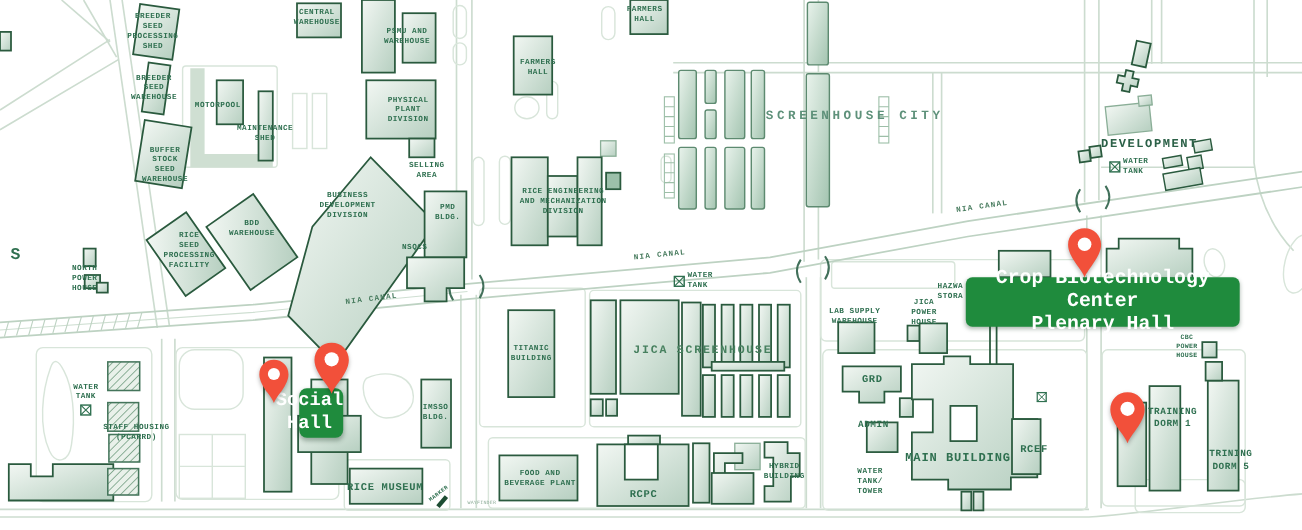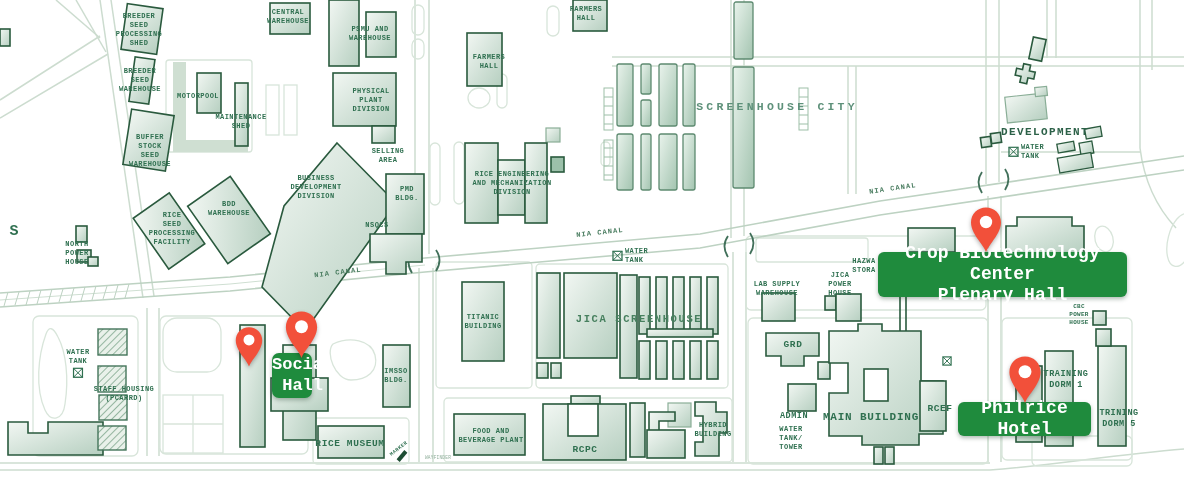--- a/index.html
+++ b/index.html
@@ -15,21 +15,21 @@
   .md2{font-size:9.5px;letter-spacing:.6px}
   .md3{font-size:8.5px;letter-spacing:.5px}
   .canal{font-size:7px;letter-spacing:1.1px;color:#4a7d60}
   .t6{font-size:6px;letter-spacing:.3px}
   .t4{font-size:4.5px;letter-spacing:.2px;color:#8fae9a;font-weight:400}
   .s-big{font-size:15px;letter-spacing:0}
   .wt{position:absolute;z-index:2;transform:translate(-50%,-50%);display:flex;align-items:center;gap:2px;
       font-weight:700;font-size:7px;line-height:1.25;letter-spacing:.4px;color:#2f7050;white-space:pre-line;text-align:left}
   .wt.vert{flex-direction:column;gap:1px;text-align:center}
   .callout{position:absolute;z-index:4;background:#1f8b3d;color:#ffffff;border-radius:7px;display:flex;
-           align-items:center;justify-content:flex-start;text-align:center;white-space:pre-line;font-weight:700;
+           align-items:center;justify-content:flex-end;text-align:center;white-space:pre-line;font-weight:700;
            box-shadow:0 2px 4px rgba(25,60,38,.35);line-height:1.18}
   .pin{position:absolute;z-index:5;filter:drop-shadow(0 2px 2px rgba(0,0,0,.3))}
   .pin svg{display:block;width:100%;height:100%}
 </style>
 </head>
 <body>
 
 <div class="map">
 
 <svg class="map-svg" width="1184" height="482" viewBox="0 0 1184 482">
@@ -341,21 +341,21 @@
 <div class="lbl" style="left:396px;top:376px">IMSSO
 BLDG.</div>
 <div class="lbl md2" style="left:350px;top:444px">RICE MUSEUM</div>
 <div class="lbl" style="left:399px;top:449px;font-size:5px;transform:translate(-50%,-50%) rotate(-38deg)">MARKER</div>
 <div class="lbl" style="left:491px;top:436px">FOOD AND
 BEVERAGE PLANT</div>
 <div class="lbl md2" style="left:585px;top:450px">RCPC</div>
 <div class="lbl" style="left:713px;top:430px">HYBRID
 BUILDING</div>
 <div class="lbl md2" style="left:793px;top:345px">GRD</div>
-<div class="lbl md3" style="left:794px;top:417px">ADMIN</div>
+<div class="lbl md3" style="left:794px;top:387px">ADMIN</div>
 <div class="lbl mdm" style="left:871px;top:417px">MAIN BUILDING</div>
 <div class="lbl md2" style="left:940px;top:409px">RCEF</div>
 <div class="lbl" style="left:791px;top:439px">WATER
 TANK/
 TOWER</div>
 <div class="lbl t6" style="left:1079px;top:315px">CBC
 POWER
 HOUSE</div>
 <div class="lbl md3" style="left:1066px;top:380px">TRAINING
 DORM 1</div>
@@ -395,23 +395,20 @@
 </div>
 
 <div class="callout" style="left:272px;top:353px;width:40px;height:45px;font-size:17px">
   <span>Social
 Hall</span>
 </div>
 <div class="callout" style="left:878px;top:252px;width:249px;height:45px;font-size:18px;border-radius:6px">
   <span>Crop Biotechnology Center
 Plenary Hall</span>
 </div>
-<div class="callout" style="left:958px;top:402px;width:133px;height:34px;font-size:18px;border-radius:6px">
-  <span>Philrice Hotel</span>
-</div>
 
 <div class="pin" style="left:234px;top:324px;width:30px;height:46px">
   <svg viewBox="0 0 34 48">
         <path d="M17 1.5 C8.5 1.5 2 8 2 16.5 C2 23 6.5 30 10.5 35.5 C13.5 39.5 16 43 17 46 C18 43 20.5 39.5 23.5 35.5 C27.5 30 32 23 32 16.5 C32 8 25.5 1.5 17 1.5 Z" fill="#f2503a"></path>
         <circle cx="17" cy="16" r="6.2" fill="#ffffff"></circle>
       </svg>
 </div>
 <div class="pin" style="left:283px;top:310px;width:37px;height:50px">
   <svg viewBox="0 0 34 48">
         <path d="M17 1.5 C8.5 1.5 2 8 2 16.5 C2 23 6.5 30 10.5 35.5 C13.5 39.5 16 43 17 46 C18 43 20.5 39.5 23.5 35.5 C27.5 30 32 23 32 16.5 C32 8 25.5 1.5 17 1.5 Z" fill="#f2503a"></path>

